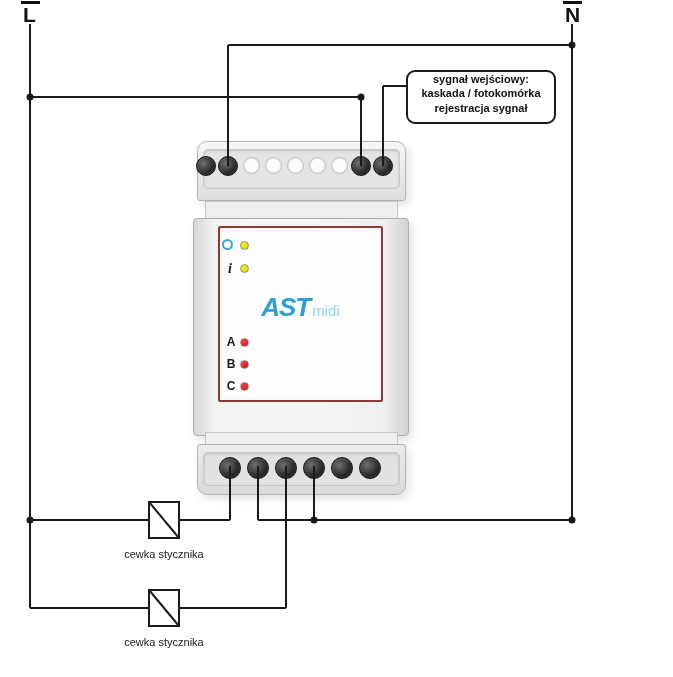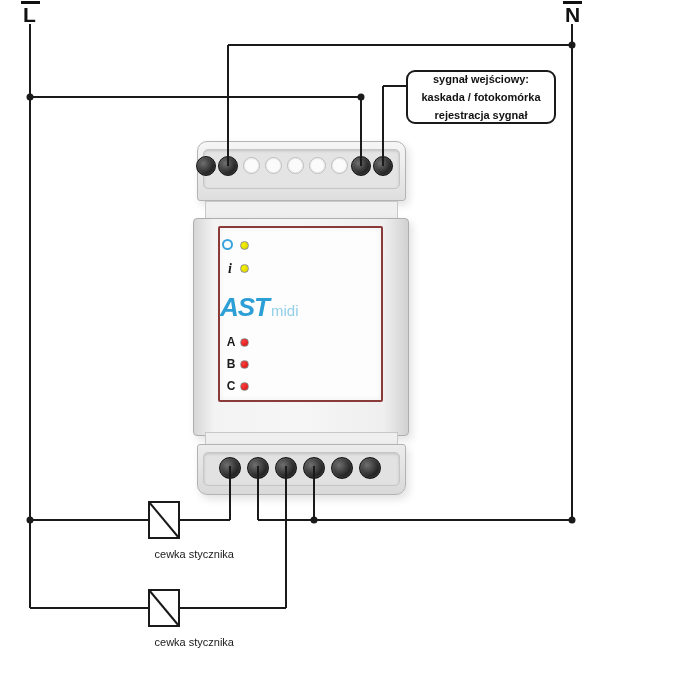--- a/index.html
+++ b/index.html
@@ -9,25 +9,25 @@
   
   .rail-label { position:absolute; font-size:21px; font-weight:700; color:#111; }
   .rail-bar { position:absolute; height:3px; background:#111; }
 
   
   svg.wires { position:absolute; left:0; top:0; z-index:5; pointer-events:none; }
 
   
   .annotation { position:absolute; left:406px; top:70px; width:150px; height:54px;
     background:#fff; border:2px solid #1a1a1a; border-radius:9px; z-index:6;
-    display:flex; flex-direction:column; align-items:center; justify-content:space-between;
+    display:flex; flex-direction:column; align-items:center; justify-content:flex-start;
     font-size:11px; font-weight:600; color:#111; line-height:1.3; text-align:center; }
 
   
-  .coil-label { position:absolute; width:140px; text-align:right; font-size:11px; color:#1a1a1a; z-index:6; }
+  .coil-label { position:absolute; width:140px; text-align:center; font-size:11px; color:#1a1a1a; z-index:6; }
 
   
   .device { position:absolute; left:193px; top:140px; width:216px; height:356px; z-index:2; }
   .dev-top { position:absolute; left:4px; top:1px; width:209px; height:60px;
     background:linear-gradient(180deg,#f6f6f6,#dedede); border:1px solid #b3b3b3;
     border-radius:10px 10px 3px 3px; box-shadow:3px 4px 8px rgba(0,0,0,0.12); }
   .dev-strip-top { position:absolute; left:10px; top:9px; width:197px; height:40px;
     background:#e4e4e4; border:1px solid #c6c6c6; border-radius:5px;
     box-shadow:inset 0 1px 3px rgba(0,0,0,0.15); }
   .dev-shoulder { position:absolute; left:12px; width:193px; background:#efefef;
@@ -54,21 +54,21 @@
     background:#fbfbfb; border:1.5px solid #bdbdbd; box-shadow:inset 0 0 0 1px #ececec; }
 
   .led { position:absolute; width:9px; height:9px; border-radius:50%; border:1px solid #909090; }
   .led.yellow { background:radial-gradient(circle at 35% 35%, #f6f200, #d6ce00); }
   .led.red { background:radial-gradient(circle at 35% 35%, #ff4040, #cf0a0a); }
   .ring-blue { position:absolute; left:2px; top:11px; width:11px; height:11px;
     border:2.5px solid #3aa3dc; border-radius:50%; background:#fff; }
   .sym { position:absolute; font-size:12px; font-weight:700; color:#1a1a1a; width:12px; text-align:center; }
   .sym.info { font-family:"Liberation Serif", serif; font-style:italic; font-size:14px; }
 
-  .logo { position:absolute; left:0; right:0; top:64px; text-align:left; white-space:nowrap; }
+  .logo { position:absolute; left:0; right:0; top:64px; text-align:center; white-space:nowrap; }
   .logo-main { font-size:26px; font-weight:900; font-style:italic; color:#2b9fd6; letter-spacing:-1px; }
   .logo-suffix { font-size:15px; font-weight:400; color:#93cfe9; margin-left:2px; }
 </style>
 </head>
 <body>
 
 <div class="stage">
 
   <div class="rail-bar" style="left:21px; top:1px; width:19px;"></div>
   <div class="rail-label" style="left:23px; top:3px;">L</div>

